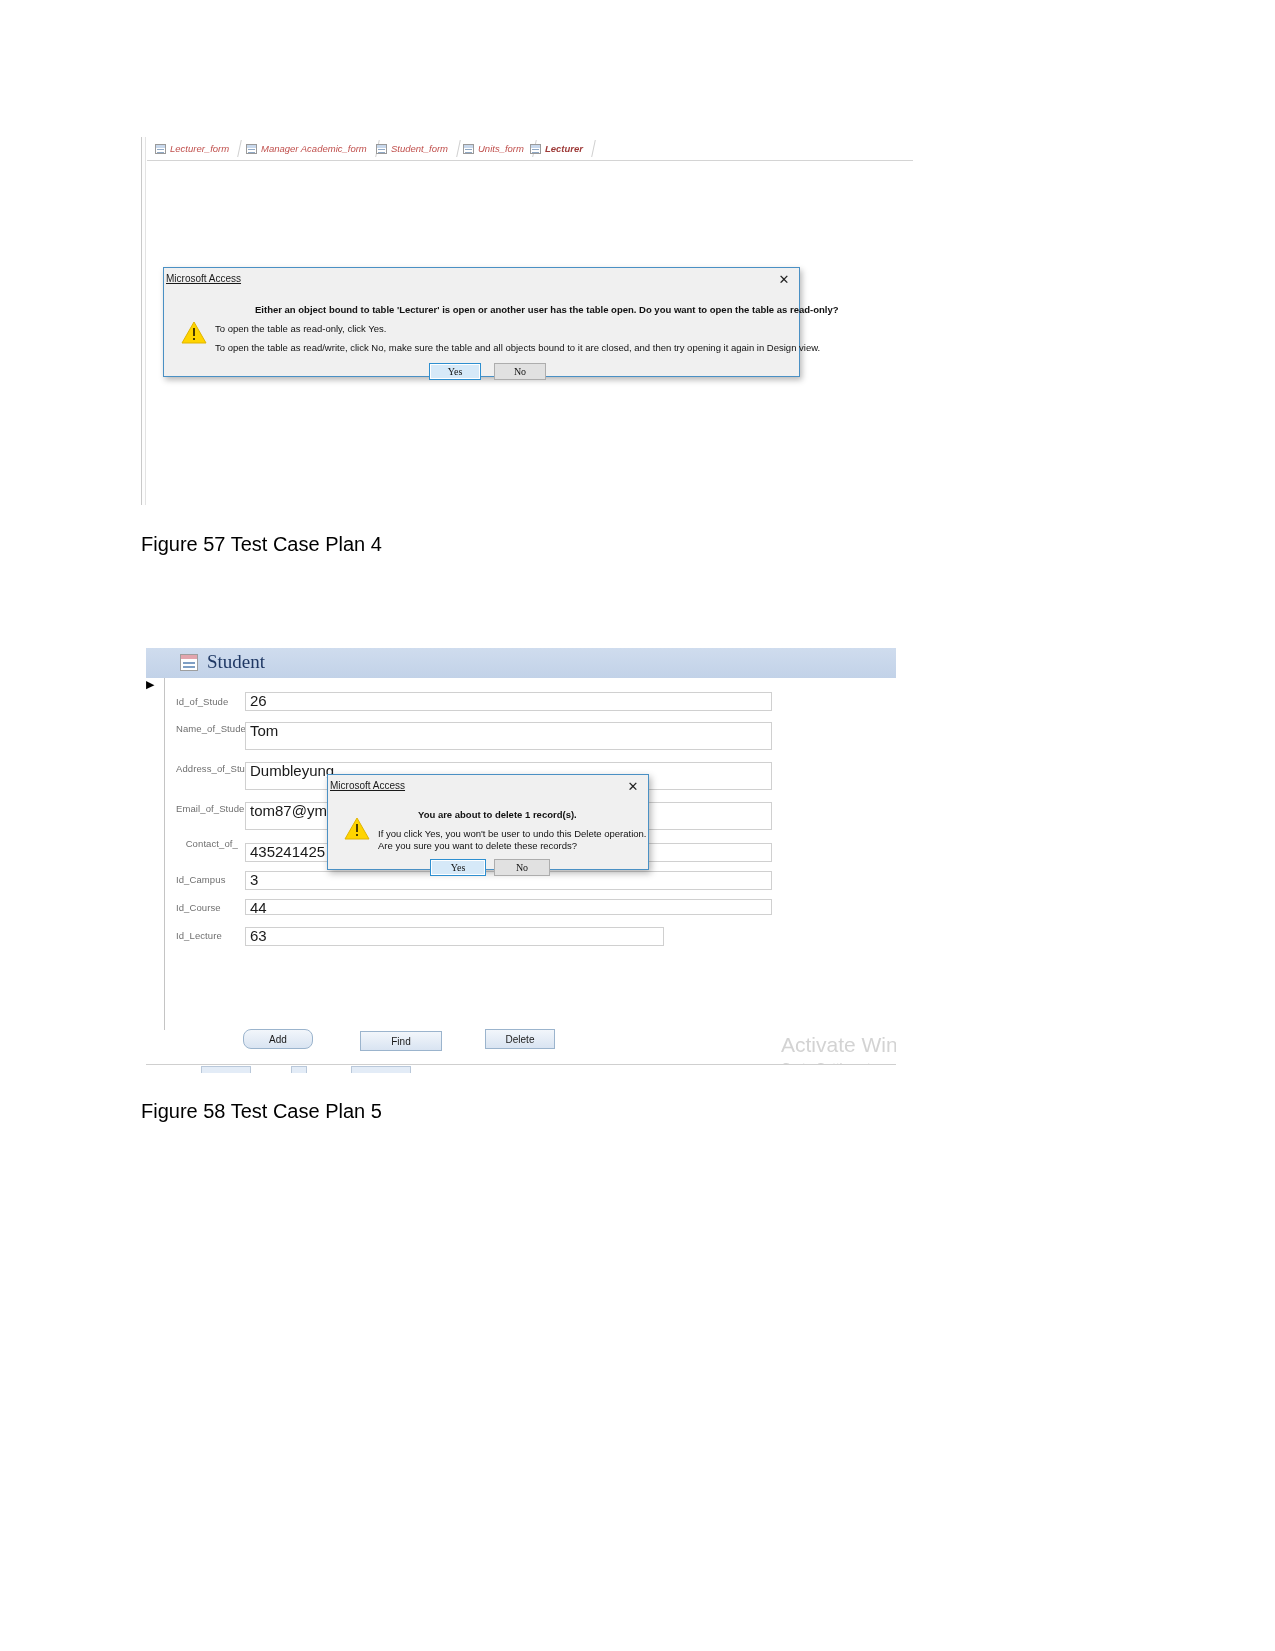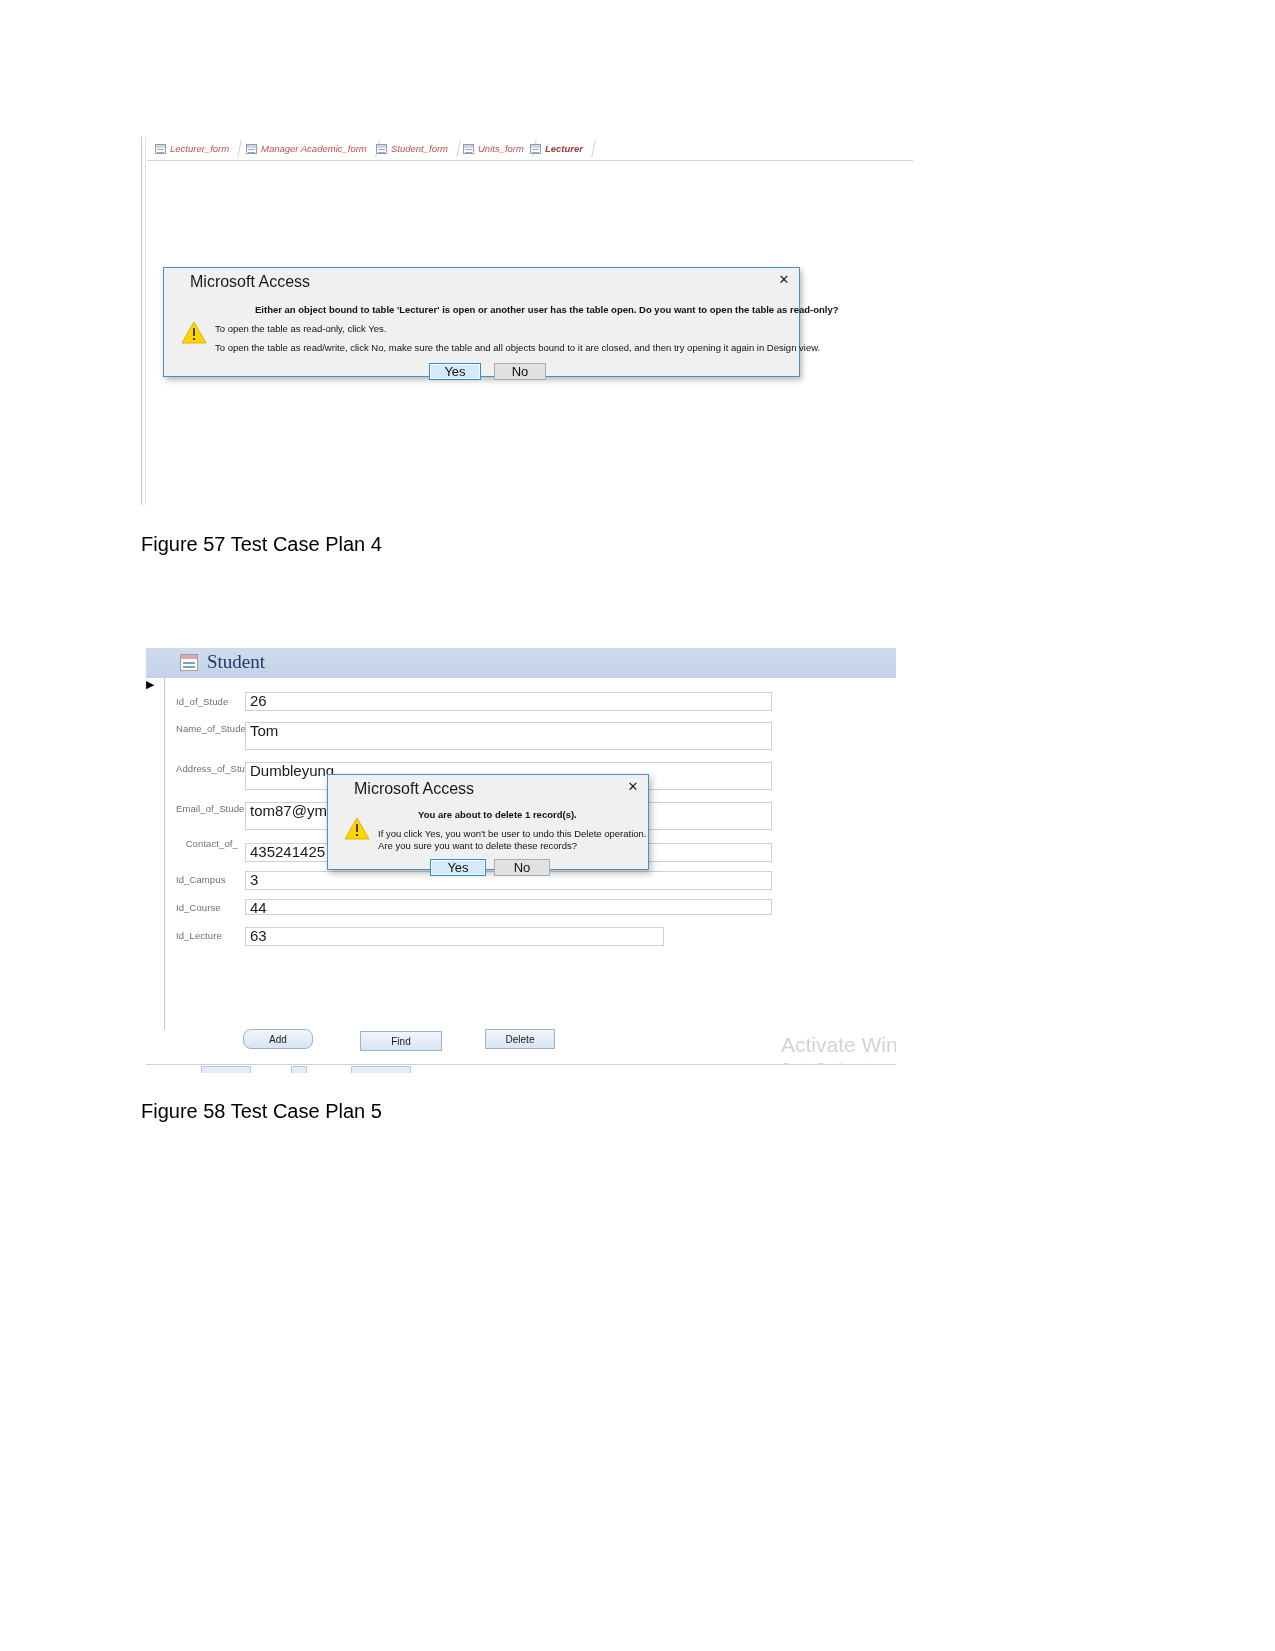--- a/index.html
+++ b/index.html
@@ -109,24 +109,25 @@
     position: absolute;
     left: 0; top: 0;
     width: 100%;
     height: 24px;
     background: #f0f0f0;
     display: flex;
     align-items: center;
   }
   .dlg-title-text {
     position: absolute;
-    left: 26px;
+    left: 2px;
     top: 5px;
-    font-size: 16px;
+    font-size: 10px;
     color: #1a1a1a;
+    text-decoration: underline;
   }
   .dlg-close {
     position: absolute;
     right: 0; top: 0;
     width: 30px; height: 23px;
     display: flex;
     align-items: center;
     justify-content: center;
     font-size: 13px;
     color: #222;
@@ -146,29 +147,29 @@
   .dlg-msg-line {
     position: absolute;
     font-size: 9.5px;
     color: #111;
     white-space: nowrap;
   }
   .dlg-msg-line.bold { font-weight: bold; margin-left: 40px; }
   .dlg-btn {
     position: absolute;
     height: 17px;
-    font-size: 13px;
+    font-size: 10px;
     color: #111;
     background: #e1e1e1;
     border: 1px solid #adadad;
     box-sizing: border-box;
     display: flex;
     align-items: center;
     justify-content: center;
-    font-family: Liberation Sans, sans-serif;
+    font-family: Liberation Serif, serif;
   }
   .dlg-btn.primary {
     background: #d6e9f8;
     border: 1px solid #2e8fd0;
     box-shadow: inset 0 0 0 1px #ffffff;
   }
 
   
   .caption {
     position: absolute;

